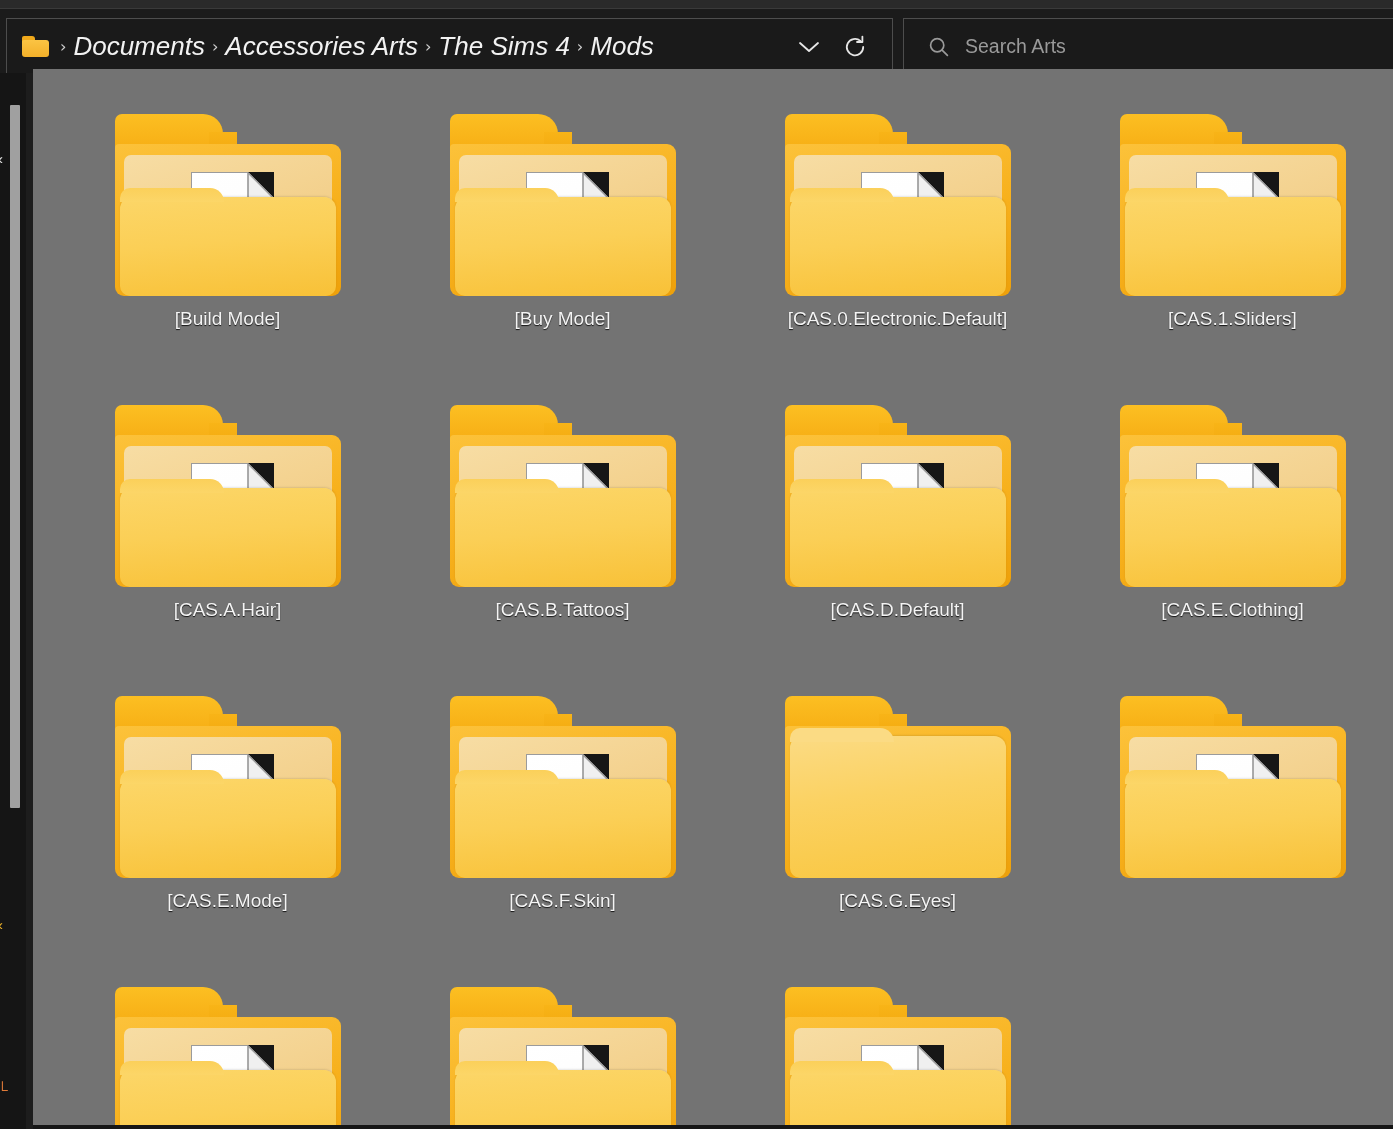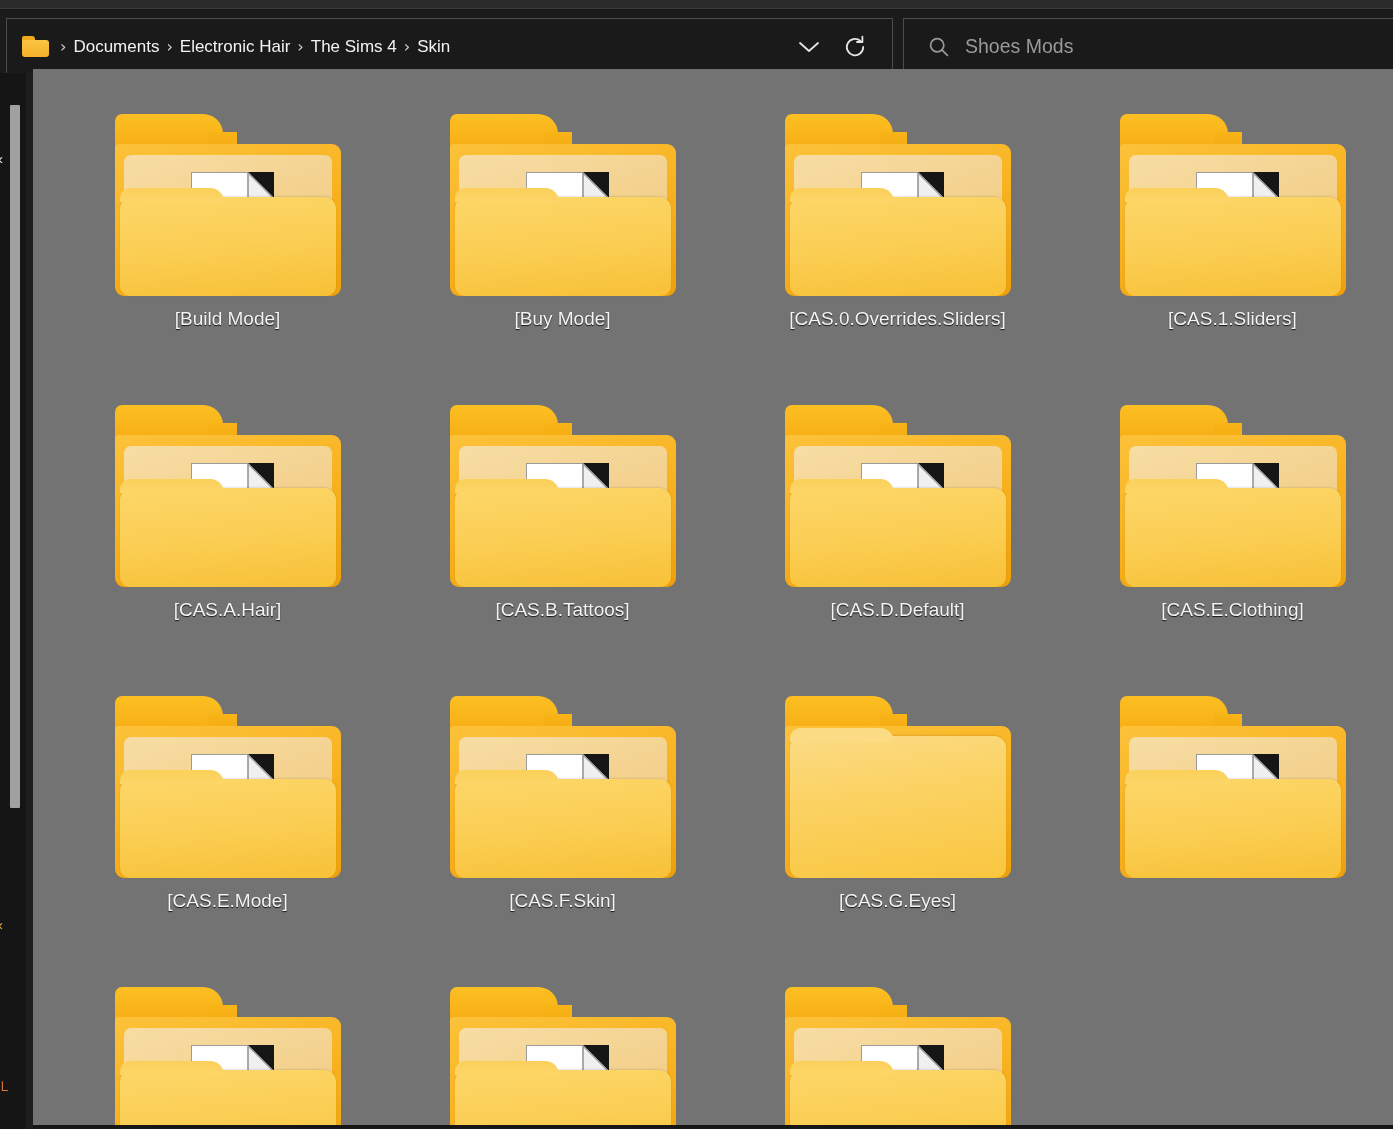--- a/index.html
+++ b/index.html
@@ -69,23 +69,24 @@
     color: #cfcfcf;
     font-size: 16px;
     line-height: 1;
     padding: 0 7px;
     flex: none;
     font-family: "DejaVu Sans", sans-serif;
   }
 
   .crumb-text {
     color: #f2f2f2;
-    font-size: 17px;
+    font-size: 26px;
     white-space: nowrap;
     flex: none;
+    font-style: italic;
   }
 
   .addr-spacer { flex: 1 1 auto; }
 
   .icon-btn {
     width: 46px; height: 46px;
     display: flex; align-items: center; justify-content: center;
     flex: none;
   }
   .icon-btn svg { display: block; }
@@ -285,27 +286,27 @@
     <div class="addressbar">
       <div class="crumb-folder">
         <div class="cf-back"></div>
         <div class="cf-body"></div>
       </div>
 
       <span class="crumb-sep">›</span>
       <span class="crumb-text">Documents</span>
 
       <span class="crumb-sep">›</span>
-      <span class="crumb-text">Electronic Hair</span>
+      <span class="crumb-text">Accessories Arts</span>
 
       <span class="crumb-sep">›</span>
       <span class="crumb-text">The Sims 4</span>
 
       <span class="crumb-sep">›</span>
-      <span class="crumb-text">Skin</span>
+      <span class="crumb-text">Mods</span>
 
       <span class="addr-spacer"></span>
 
       <span class="icon-btn">
         <svg width="22" height="14" viewBox="0 0 22 14">
           <polyline points="2,3 11,11 20,3" fill="none" stroke="#e6e6e6" stroke-width="1.8" stroke-linecap="round" stroke-linejoin="round"></polyline>
         </svg>
       </span>
 
       <span class="icon-btn" style="margin-right:14px;">
@@ -316,21 +317,21 @@
       </span>
     </div>
 
     <div class="searchbox">
       <span class="search-icon-wrap">
         <svg width="24" height="24" viewBox="0 0 24 24">
           <circle cx="10.2" cy="10.2" r="6.6" fill="none" stroke="#9a9a9a" stroke-width="1.7"></circle>
           <line x1="15.1" y1="15.1" x2="20.4" y2="20.4" stroke="#9a9a9a" stroke-width="1.7" stroke-linecap="round"></line>
         </svg>
       </span>
-      <span class="search-placeholder">Shoes Mods</span>
+      <span class="search-placeholder">Search Arts</span>
     </div>
   </div>
 
   <div class="left-rail">
     <div class="rail-gutter"></div>
     <div class="rail-scrollbar"></div>
     <span class="rail-frag" style="left:-2px; top:77px; color:#e8e8e8;">‹</span>
     <span class="rail-frag" style="left:-2px; top:843px; color:#f0b429;">‹</span>
     <span class="rail-frag" style="left:-3px; top:1008px; color:#e07b39;">└</span>
 
@@ -380,21 +381,21 @@
               <div class="f-inner"></div>
               <div class="f-doc"></div>
               <svg class="f-doc-fold" viewBox="0 0 83 91">
                 <path d="M57,1 L82,26 L57,26 Z" fill="#f0f0f0" stroke="#9b9b9b" stroke-width="1.2"></path>
                 <line x1="57" y1="1" x2="57" y2="26" stroke="#9b9b9b" stroke-width="1.2"></line>
                 <line x1="57" y1="26" x2="82" y2="26" stroke="#9b9b9b" stroke-width="1.2"></line>
               </svg>
               <div class="f-front"></div>
             </div>
           </div>
-          <div class="tile-label">[CAS.0.Overrides.Sliders]</div>
+          <div class="tile-label">[CAS.0.Electronic.Default]</div>
         </div>
         <div class="tile">
           <div class="icon-slot">
             <div class="folder">
               <div class="f-tab"></div>
               <div class="f-back"></div>
               <div class="f-inner"></div>
               <div class="f-doc"></div>
               <svg class="f-doc-fold" viewBox="0 0 83 91">
                 <path d="M57,1 L82,26 L57,26 Z" fill="#f0f0f0" stroke="#9b9b9b" stroke-width="1.2"></path>

